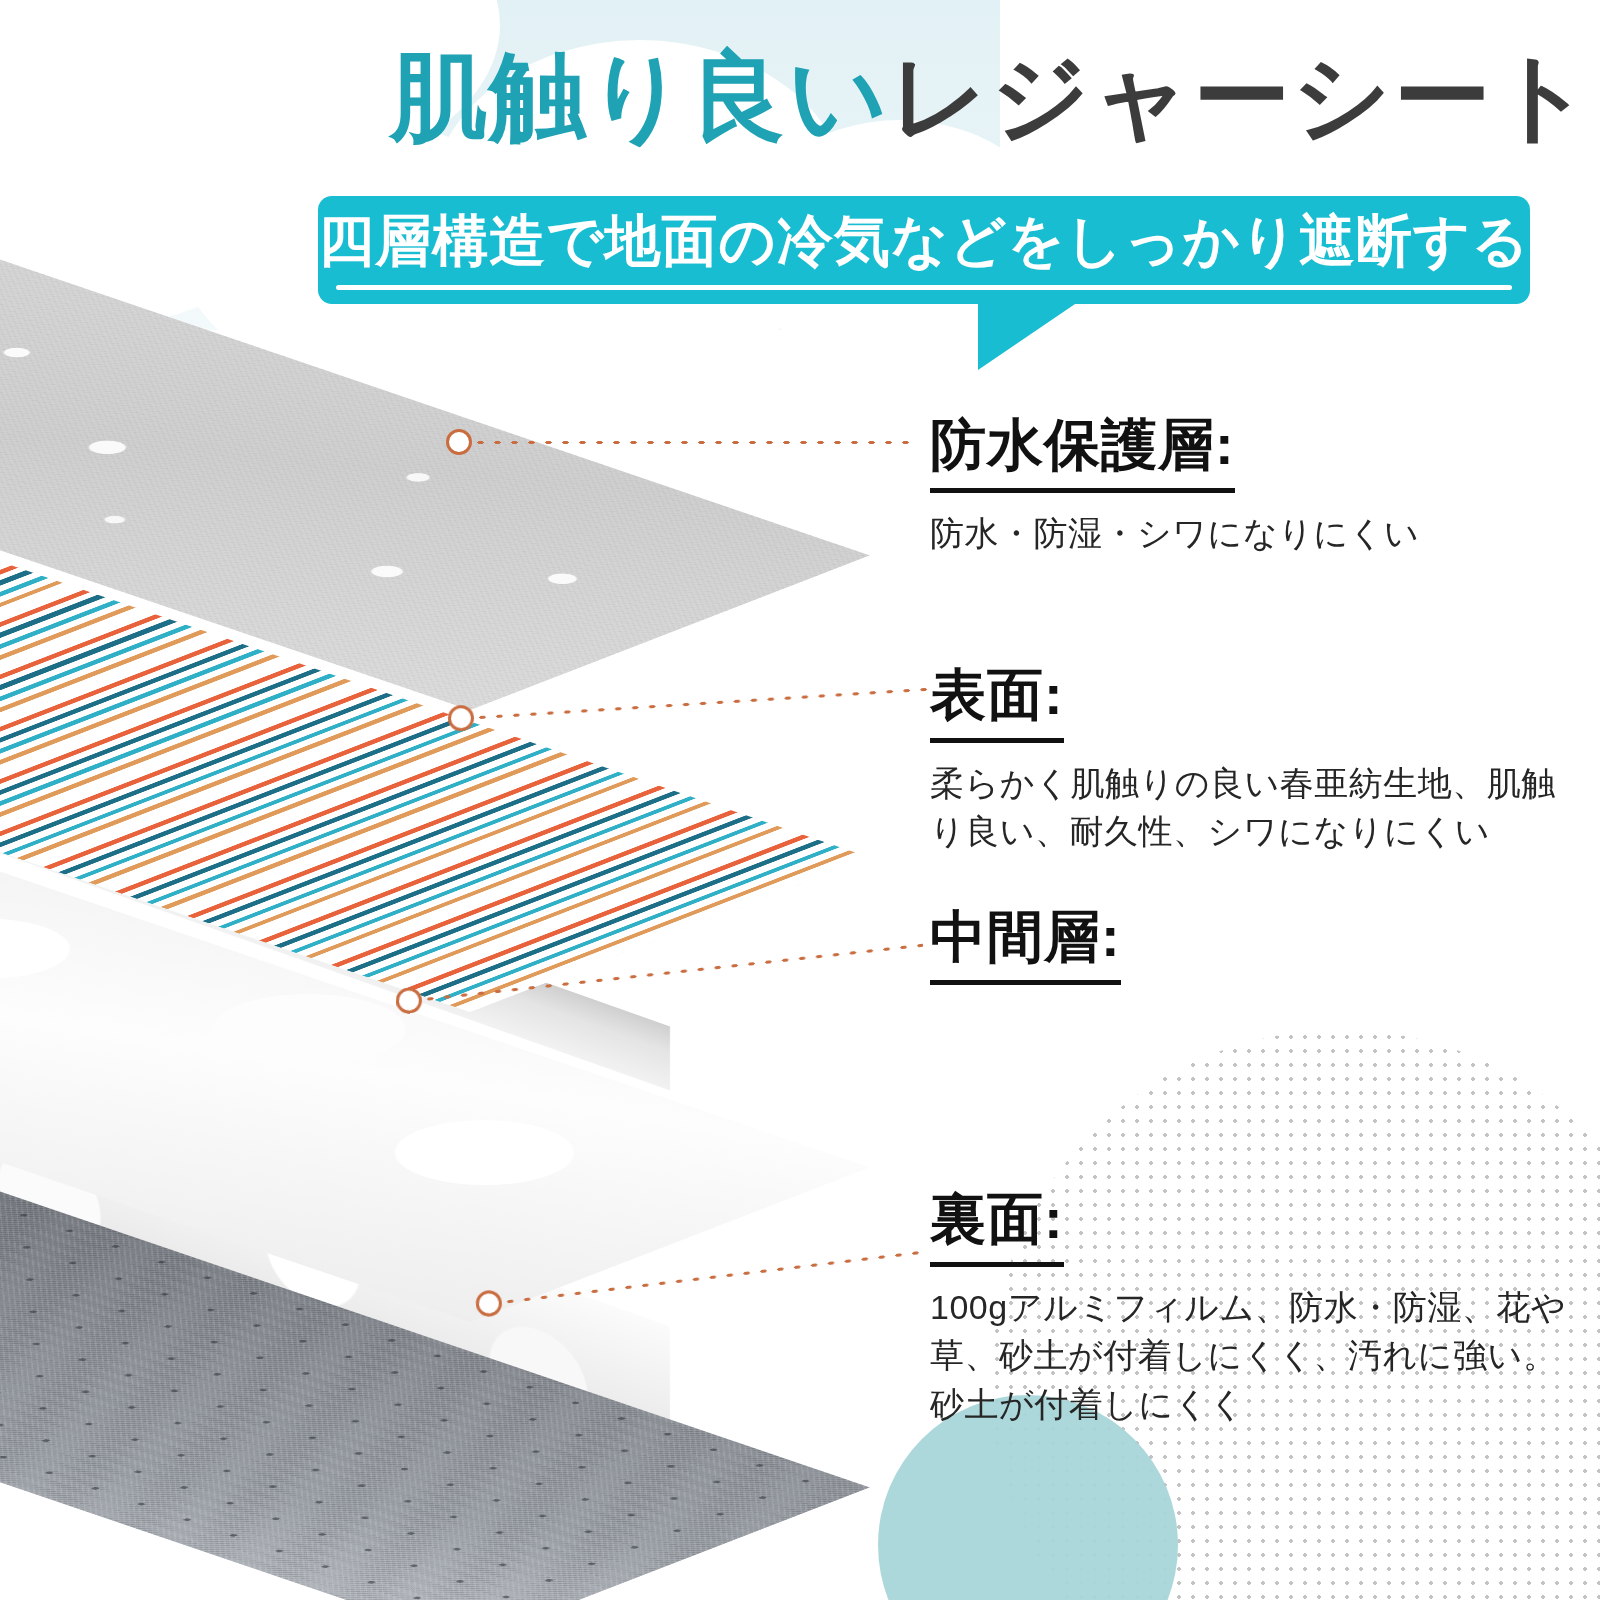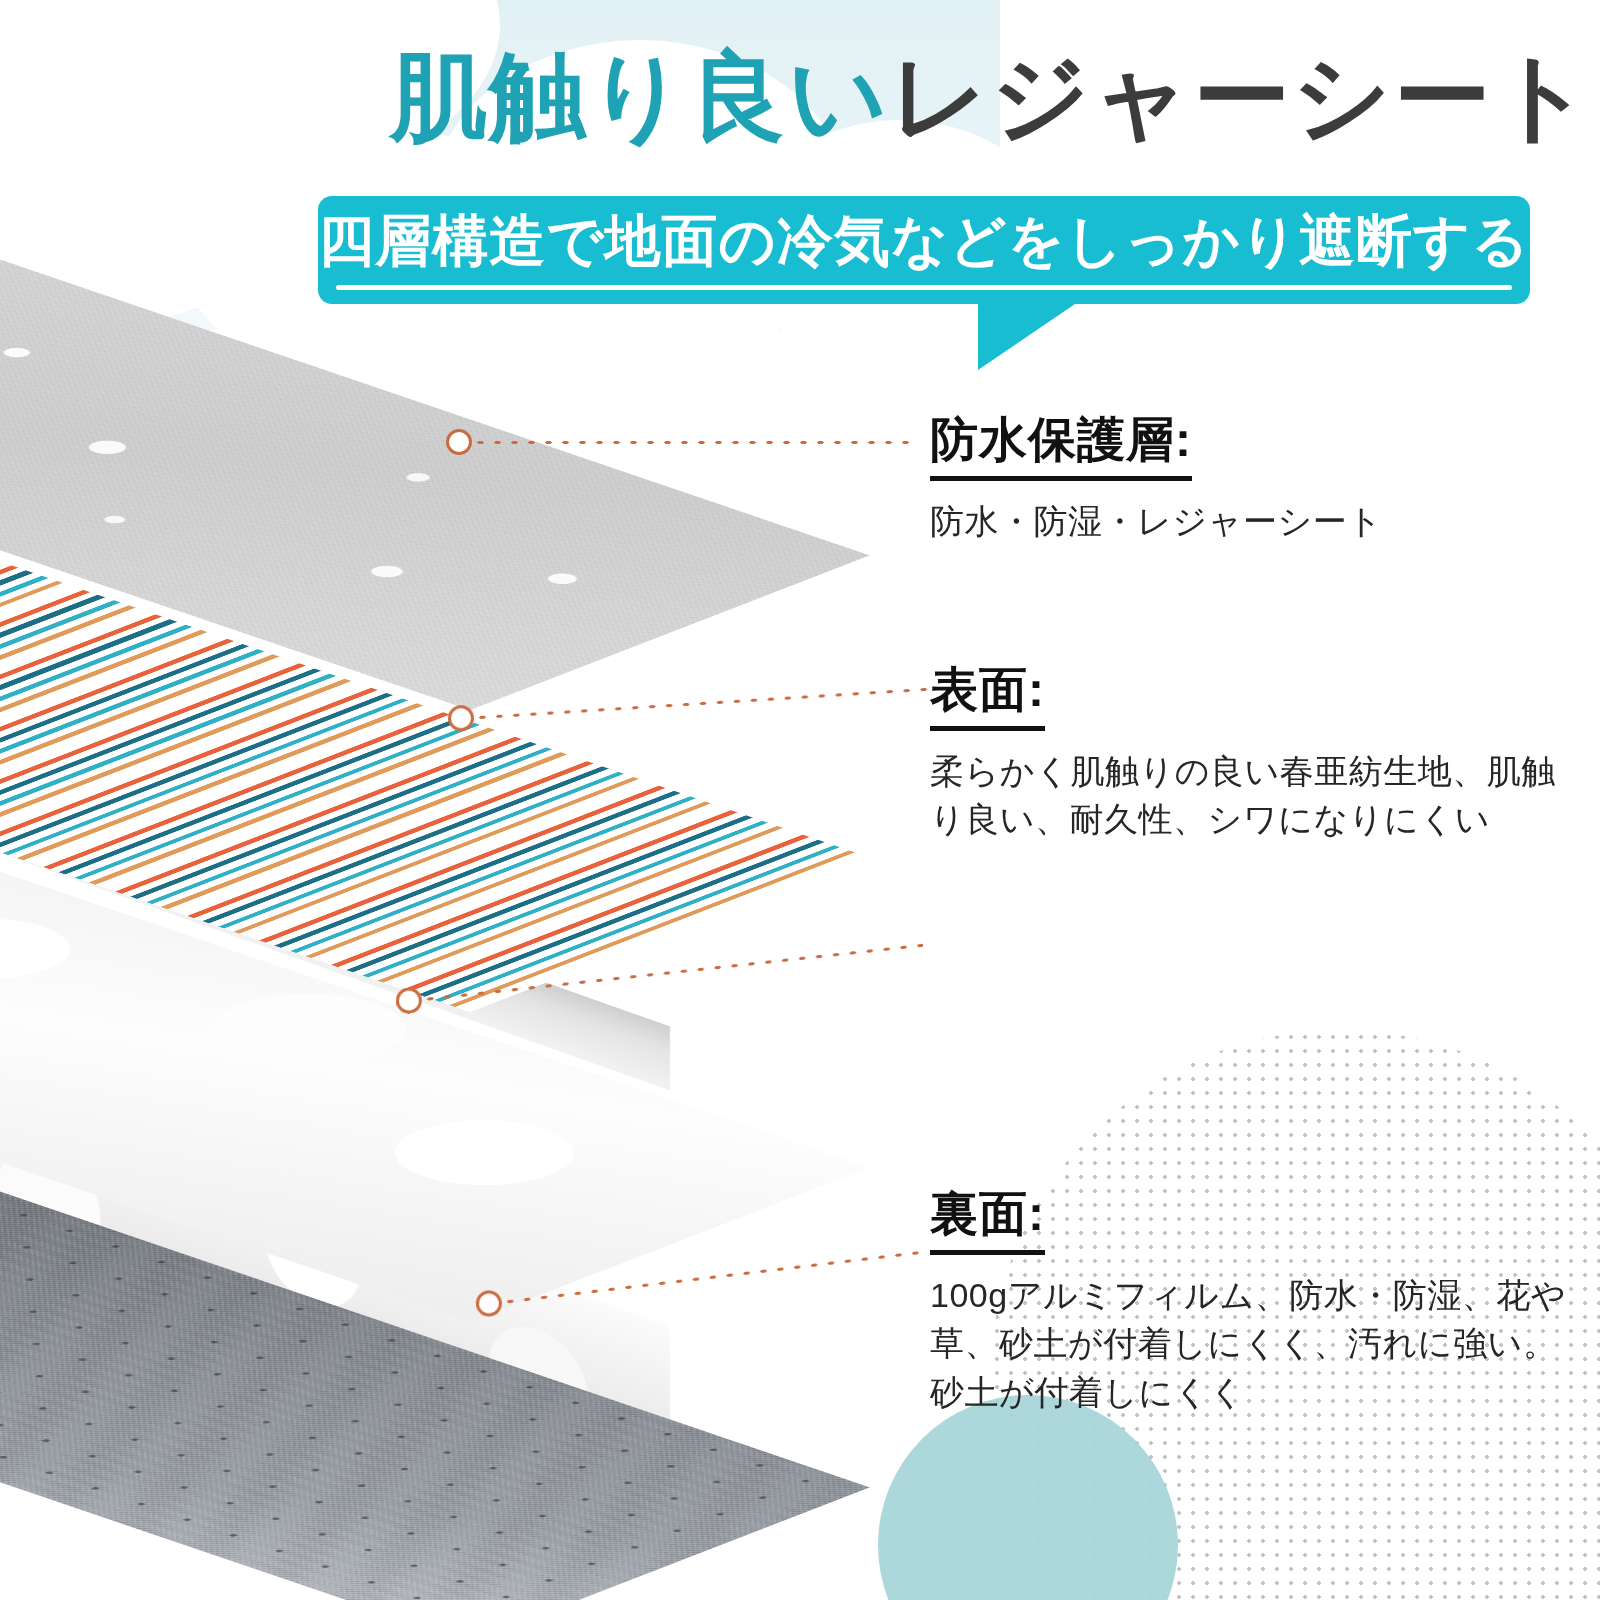--- a/index.html
+++ b/index.html
@@ -217,21 +217,21 @@
     background: #ffffff;
     border: 3.5px solid #c96c3f;
     box-sizing: border-box;
   }
 
   
   .label { position: absolute; width: 640px; }
   .label-head {
     display: inline-block;
     color: #111111;
-    font-size: 48px;
+    font-size: 56px;
     font-weight: 700;
     letter-spacing: 1px;
     border-bottom: 5px solid #111111;
     padding-bottom: 4px;
     white-space: nowrap;
   }
   .label-body {
     margin-top: 16px;
     color: #262626;
     font-size: 34px;
@@ -306,29 +306,30 @@
   </div>
 
   <div class="banner-wrap">
     <div class="banner"></div>
     <div class="banner-tail"></div>
     <div class="banner-text">四層構造で地面の冷気などをしっかり遮断する</div>
   </div>
 
   <div class="label" id="lbl1">
     <div class="label-head">防水保護層:</div>
-    <div class="label-body">防水・防湿・レジャーシート</div>
+    <div class="label-body">防水・防湿・シワになりにくい</div>
   </div>
 
   <div class="label" id="lbl2">
     <div class="label-head">表面:</div>
     <div class="label-body">柔らかく肌触りの良い春亜紡生地、肌触り良い、耐久性、シワになりにくい</div>
   </div>
 
   <div class="label" id="lbl3">
+    <div class="label-head">中間層:</div>
   </div>
 
   <div class="label" id="lbl4">
     <div class="label-head">裏面:</div>
     <div class="label-body">100gアルミフィルム、防水・防湿、花や草、砂土が付着しにくく、汚れに強い。砂土が付着しにくく</div>
   </div>
 
 </div>
 
 </body></html>

